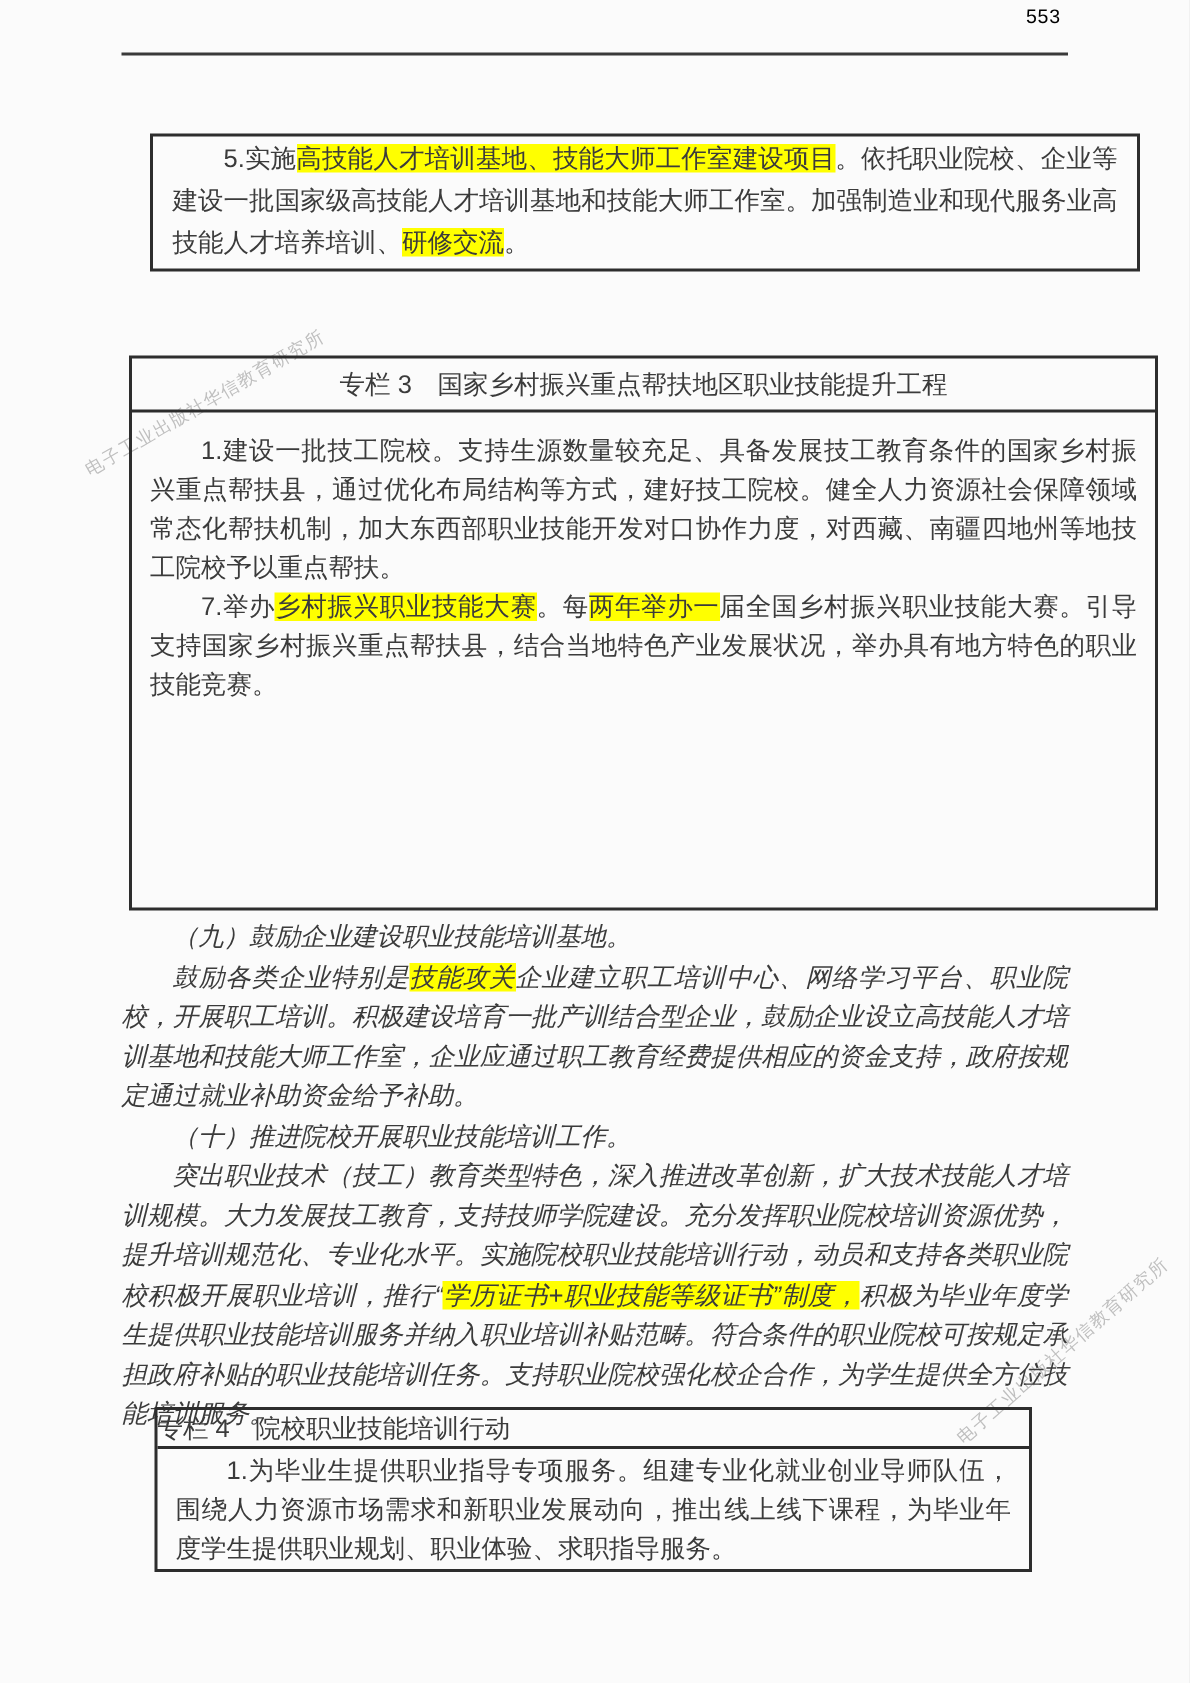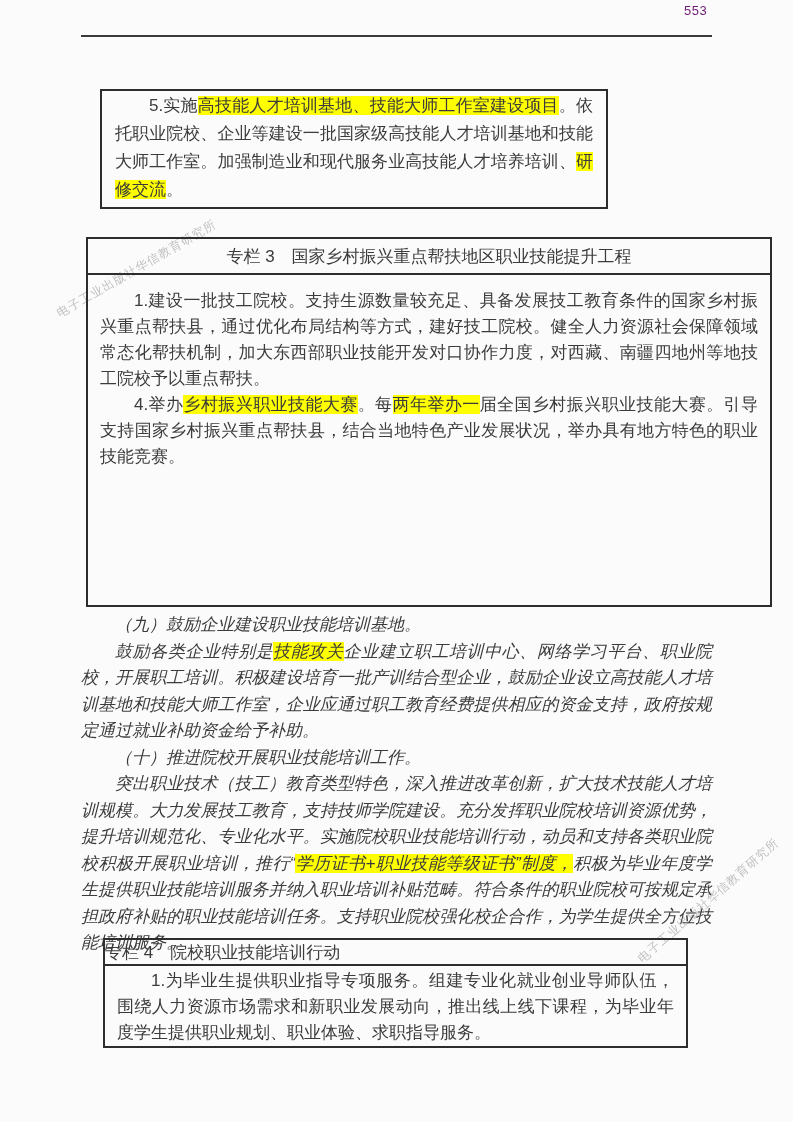--- a/index.html
+++ b/index.html
@@ -8,34 +8,34 @@
     position:relative;
     width:793px; height:1122px;
     margin:0 auto;
     background:#fbfbfb;
     overflow:hidden;
     font-family:"Liberation Sans","DejaVu Sans",sans-serif;
     color:#3b3b3b;
   }
   .page-number {
     position:absolute; top:3px; left:684px;
-    font-size:13px; color:#701a75; letter-spacing:0.5px;
+    font-size:13px; color:#000000; letter-spacing:0.5px;
   }
   .top-rule {
     position:absolute; top:35px; left:81px; width:631px;
     border-top:2px solid #3a3a3a;
   }
   .hl { background:#ffff00; }
   .para, .rich-p {
     text-indent:2em;
     text-align:justify;
   }
   
   .top-box {
-    position:absolute; top:89px; left:100px; width:508px;
+    position:absolute; top:89px; left:100px; width:660px;
     border:2px solid #2d2d2d;
     padding:1px 13px 3px 13px;
     font-size:17px; line-height:28px;
     background:transparent;
     z-index:2;
   }
   
   .col-box {
     position:absolute;
     border:2px solid #2d2d2d;
@@ -95,21 +95,21 @@
   <div class="watermark wm-2">电子工业出版社华信教育研究所</div>
 
   <div class="top-box">
     <p class="rich-p"><span>5.实施</span><span class="hl">高技能人才培训基地、技能大师工作室建设项目</span><span>。依托职业院校、企业等建设一批国家级高技能人才培训基地和技能大师工作室。加强制造业和现代服务业高技能人才培养培训、</span><span class="hl">研修交流</span><span>。</span></p>
   </div>
 
   <div class="col-box col3">
     <div class="col-title">专栏 3　国家乡村振兴重点帮扶地区职业技能提升工程</div>
     <div class="col-content">
         <p class="para"><span>1.建设一批技工院校。支持生源数量较充足、具备发展技工教育条件的国家乡村振兴重点帮扶县，通过优化布局结构等方式，建好技工院校。健全人力资源社会保障领域常态化帮扶机制，加大东西部职业技能开发对口协作力度，对西藏、南疆四地州等地技工院校予以重点帮扶。</span></p>
-        <p class="para"><span>4.举办</span><span class="hl">乡村振兴职业技能大赛</span><span>。每</span><span class="hl">两年举办一</span><span>届全国乡村振兴职业技能大赛。引导支持国家乡村振兴重点帮扶县，结合当地特色产业发展状况，举办具有地方特色的职业技能竞赛。</span></p>
+        <p class="para"><span>7.举办</span><span class="hl">乡村振兴职业技能大赛</span><span>。每</span><span class="hl">两年举办一</span><span>届全国乡村振兴职业技能大赛。引导支持国家乡村振兴重点帮扶县，结合当地特色产业发展状况，举办具有地方特色的职业技能竞赛。</span></p>
       </div>
   </div>
 
   <div class="body-text">
       <p class="para"><span>（九）鼓励企业建设职业技能培训基地。</span></p>
       <p class="para"><span>鼓励各类企业特别是</span><span class="hl">技能攻关</span><span>企业建立职工培训中心、网络学习平台、职业院校，开展职工培训。积极建设培育一批产训结合型企业，鼓励企业设立高技能人才培训基地和技能大师工作室，企业应通过职工教育经费提供相应的资金支持，政府按规定通过就业补助资金给予补助。</span></p>
       <p class="para"><span>（十）推进院校开展职业技能培训工作。</span></p>
       <p class="para"><span>突出职业技术（技工）教育类型特色，深入推进改革创新，扩大技术技能人才培训规模。大力发展技工教育，支持技师学院建设。充分发挥职业院校培训资源优势，提升培训规范化、专业化水平。实施院校职业技能培训行动，动员和支持各类职业院校积极开展职业培训，推行“</span><span class="hl">学历证书+职业技能等级证书”制度，</span><span>积极为毕业年度学生提供职业技能培训服务并纳入职业培训补贴范畴。符合条件的职业院校可按规定承担政府补贴的职业技能培训任务。支持职业院校强化校企合作，为学生提供全方位技能培训服务。</span></p>
     </div>
 

